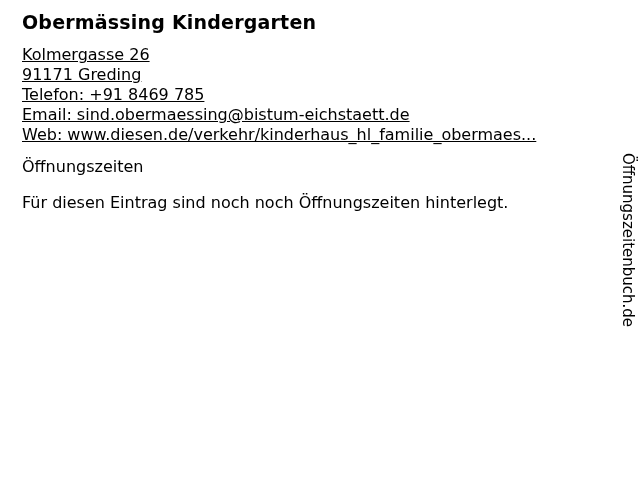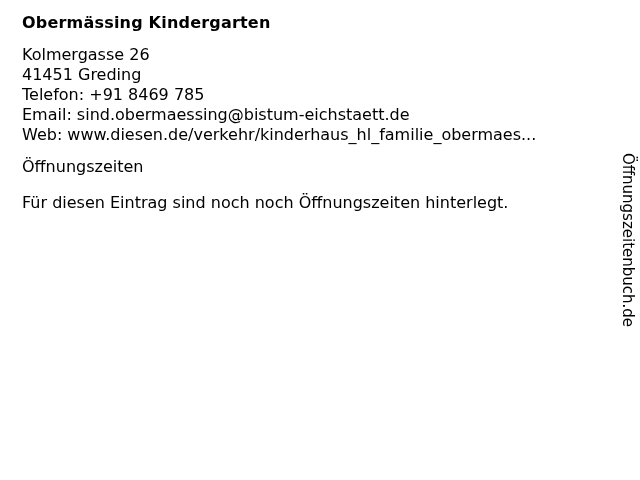--- a/index.html
+++ b/index.html
@@ -12,30 +12,31 @@
     height: 480px;
     position: relative;
     overflow: hidden;
     font-family: "DejaVu Sans", "Liberation Sans", sans-serif;
     color: #000000;
   }
   .content {
     padding: 12px 44px 0 22px;
   }
   .page-title {
-    font-size: 16px;
+    font-size: 19px;
     font-weight: bold;
     margin: 0;
     line-height: 21px;
     letter-spacing: 0.2px;
   }
   .contact-block {
     margin-top: 12px;
     font-size: 16px;
     line-height: 20px;
+    text-decoration: underline;
   }
   .contact-line {
     white-space: nowrap;
   }
   .section-heading {
     font-size: 16px;
     font-weight: normal;
     margin: 12px 0 0 0;
     line-height: 20px;
   }
@@ -60,21 +61,21 @@
 </style>
 </head>
 <body>
 
 <div class="content">
 
   <h1 class="page-title">Obermässing Kindergarten</h1>
 
   <div class="contact-block">
     <div class="contact-line">Kolmergasse 26</div>
-    <div class="contact-line">41451 Greding</div>
+    <div class="contact-line">91171 Greding</div>
     <div class="contact-line">Telefon: +91 8469 785</div>
     <div class="contact-line">Email: sind.obermaessing@bistum-eichstaett.de</div>
     <div class="contact-line">Web: www.diesen.de/verkehr/kinderhaus_hl_familie_obermaes...</div>
   </div>
 
   <h2 class="section-heading">Öffnungszeiten</h2>
 
   <p class="empty-text">Für diesen Eintrag sind noch noch Öffnungszeiten hinterlegt.</p>
 
 </div>

